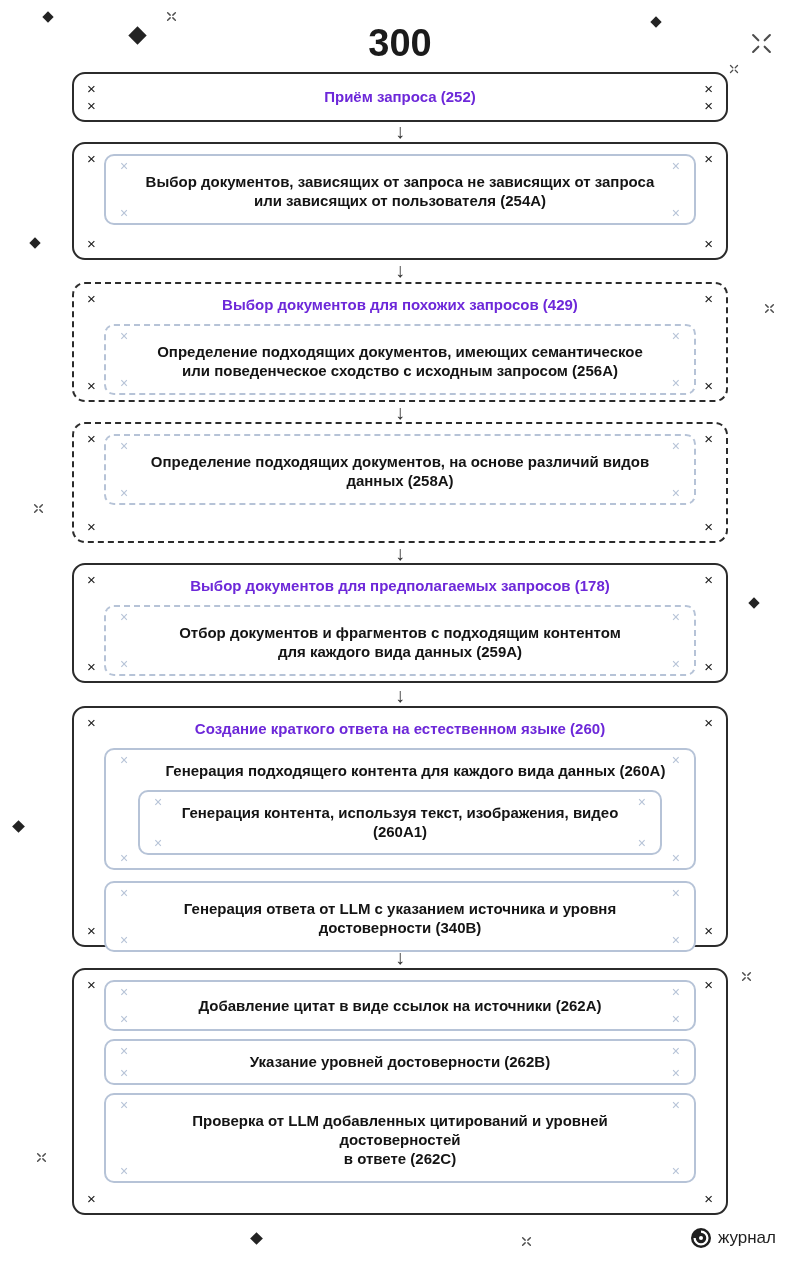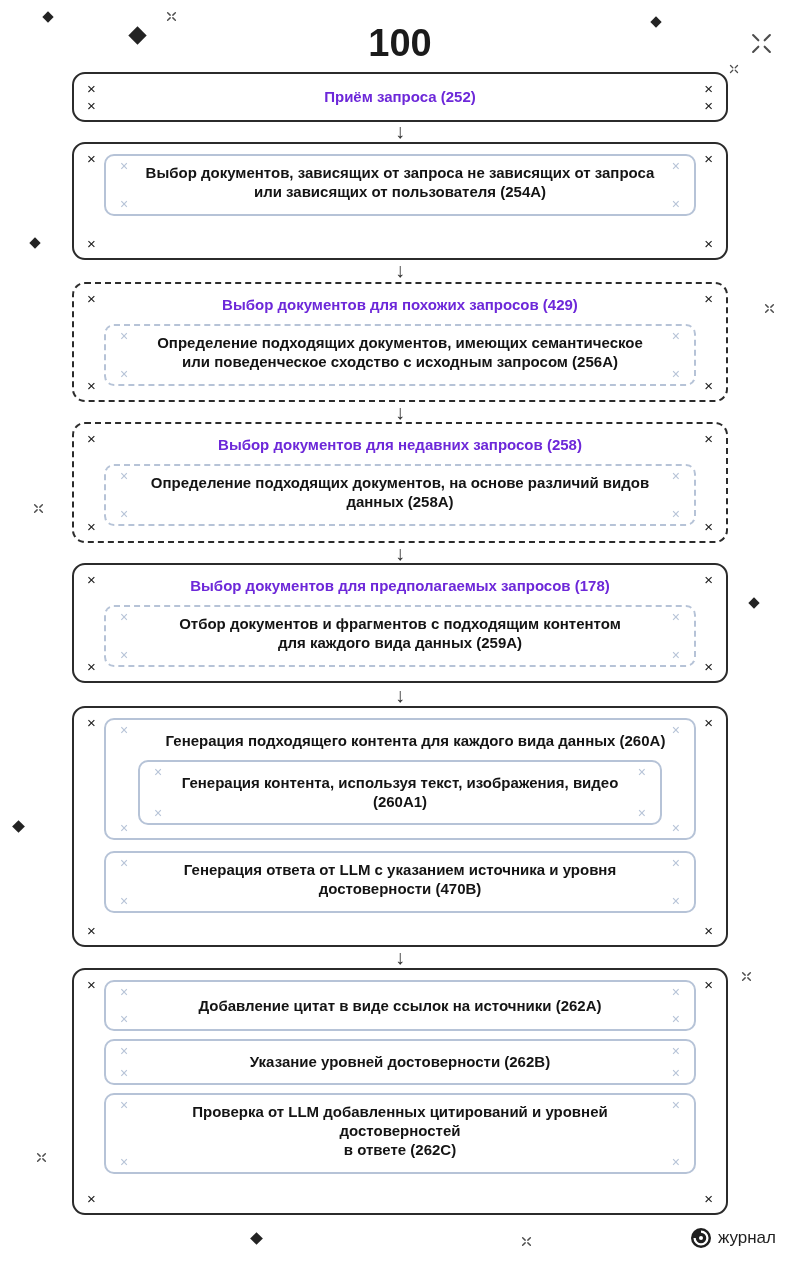--- a/index.html
+++ b/index.html
@@ -28,21 +28,21 @@
   }
   .inner.dashed-inner{border-style:dashed;}
   .inner-title{
     margin-top:12px;text-align:center;font-size:15px;font-weight:700;line-height:18px;margin-left:31px;
   }
   .inner-text{
     text-align:center;font-size:15px;font-weight:700;line-height:19px;
     white-space:pre-line;color:#141414;
   }
   .p1{padding:14px 24px;}          
-  .p2{padding:7px 24px 13px;}     
+  .p2{padding:16px 24px 13px;}     
   .p3{padding:11px 17px 12px;}     
   .arrow{
     position:absolute;left:0;width:100%;height:22px;text-align:center;
     font-size:20px;line-height:22px;color:#333;font-weight:400;
   }
   .cx{position:absolute;font-size:15px;line-height:1;color:#161616;}
   .cx.tl{left:13px;top:7px;}  .cx.tr{right:13px;top:7px;}
   .cx.bl{left:13px;bottom:7px;} .cx.br{right:13px;bottom:7px;}
   .icx{position:absolute;font-size:14px;line-height:1;color:#b6c3d7;}
   .icx.tl{left:14px;top:3px;}  .icx.tr{right:14px;top:3px;}
@@ -53,21 +53,21 @@
     position:absolute;top:1227px;right:24px;display:flex;align-items:center;gap:6px;
     cursor:pointer;
   }
   .logo-label{font-size:17px;font-weight:500;color:#1f1f1f;}
 </style>
 </head>
 <body>
 
 <div class="canvas">
 
-  <div class="fig-title">100</div>
+  <div class="fig-title">300</div>
 
   <section class="box short" style="top:72px;height:50px;">
     <span class="cx tl">×</span>
     <span class="cx tr">×</span>
     <span class="cx bl">×</span>
     <span class="cx br">×</span>
     <div class="box-title">Приём запроса (252)</div>
   </section>
 
   <div class="arrow" style="top:120px;">↓</div>
@@ -105,21 +105,20 @@
     </div>
   </section>
 
   <div class="arrow" style="top:401px;">↓</div>
 
   <section class="box dashed" style="top:422px;height:121px;">
     <span class="cx tl">×</span>
     <span class="cx tr">×</span>
     <span class="cx bl">×</span>
     <span class="cx br">×</span>
-    <div class="box-title">Выбор документов для недавних запросов (258)</div>
     <div class="inner dashed-inner">
       <span class="icx tl">×</span>
       <span class="icx tr">×</span>
       <span class="icx bl">×</span>
       <span class="icx br">×</span>
       <div class="inner-text p2">Определение подходящих документов, на основе различий видов
 данных (258A)</div>
     </div>
   </section>
 
@@ -141,20 +140,21 @@
     </div>
   </section>
 
   <div class="arrow" style="top:684px;">↓</div>
 
   <section class="box" style="top:706px;height:241px;">
     <span class="cx tl">×</span>
     <span class="cx tr">×</span>
     <span class="cx bl">×</span>
     <span class="cx br">×</span>
+    <div class="box-title">Создание краткого ответа на естественном языке (260)</div>
 
     <div class="inner" style="padding-bottom:13px;">
       <span class="icx tl">×</span>
       <span class="icx tr">×</span>
       <span class="icx bl">×</span>
       <span class="icx br">×</span>
       <div class="inner-title">Генерация подходящего контента для каждого вида данных (260A)</div>
       <div class="inner" style="margin:10px 32px 0;">
         <span class="icx tl">×</span>
         <span class="icx tr">×</span>
@@ -164,21 +164,21 @@
 (260A1)</div>
       </div>
     </div>
 
     <div class="inner" style="margin-top:11px;">
       <span class="icx tl">×</span>
       <span class="icx tr">×</span>
       <span class="icx bl">×</span>
       <span class="icx br">×</span>
       <div class="inner-text p2">Генерация ответа от LLM с указанием источника и уровня
-достоверности (470B)</div>
+достоверности (340B)</div>
     </div>
   </section>
 
   <div class="arrow" style="top:946px;">↓</div>
 
   <section class="box" style="top:968px;height:247px;">
     <span class="cx tl">×</span>
     <span class="cx tr">×</span>
     <span class="cx bl">×</span>
     <span class="cx br">×</span>

